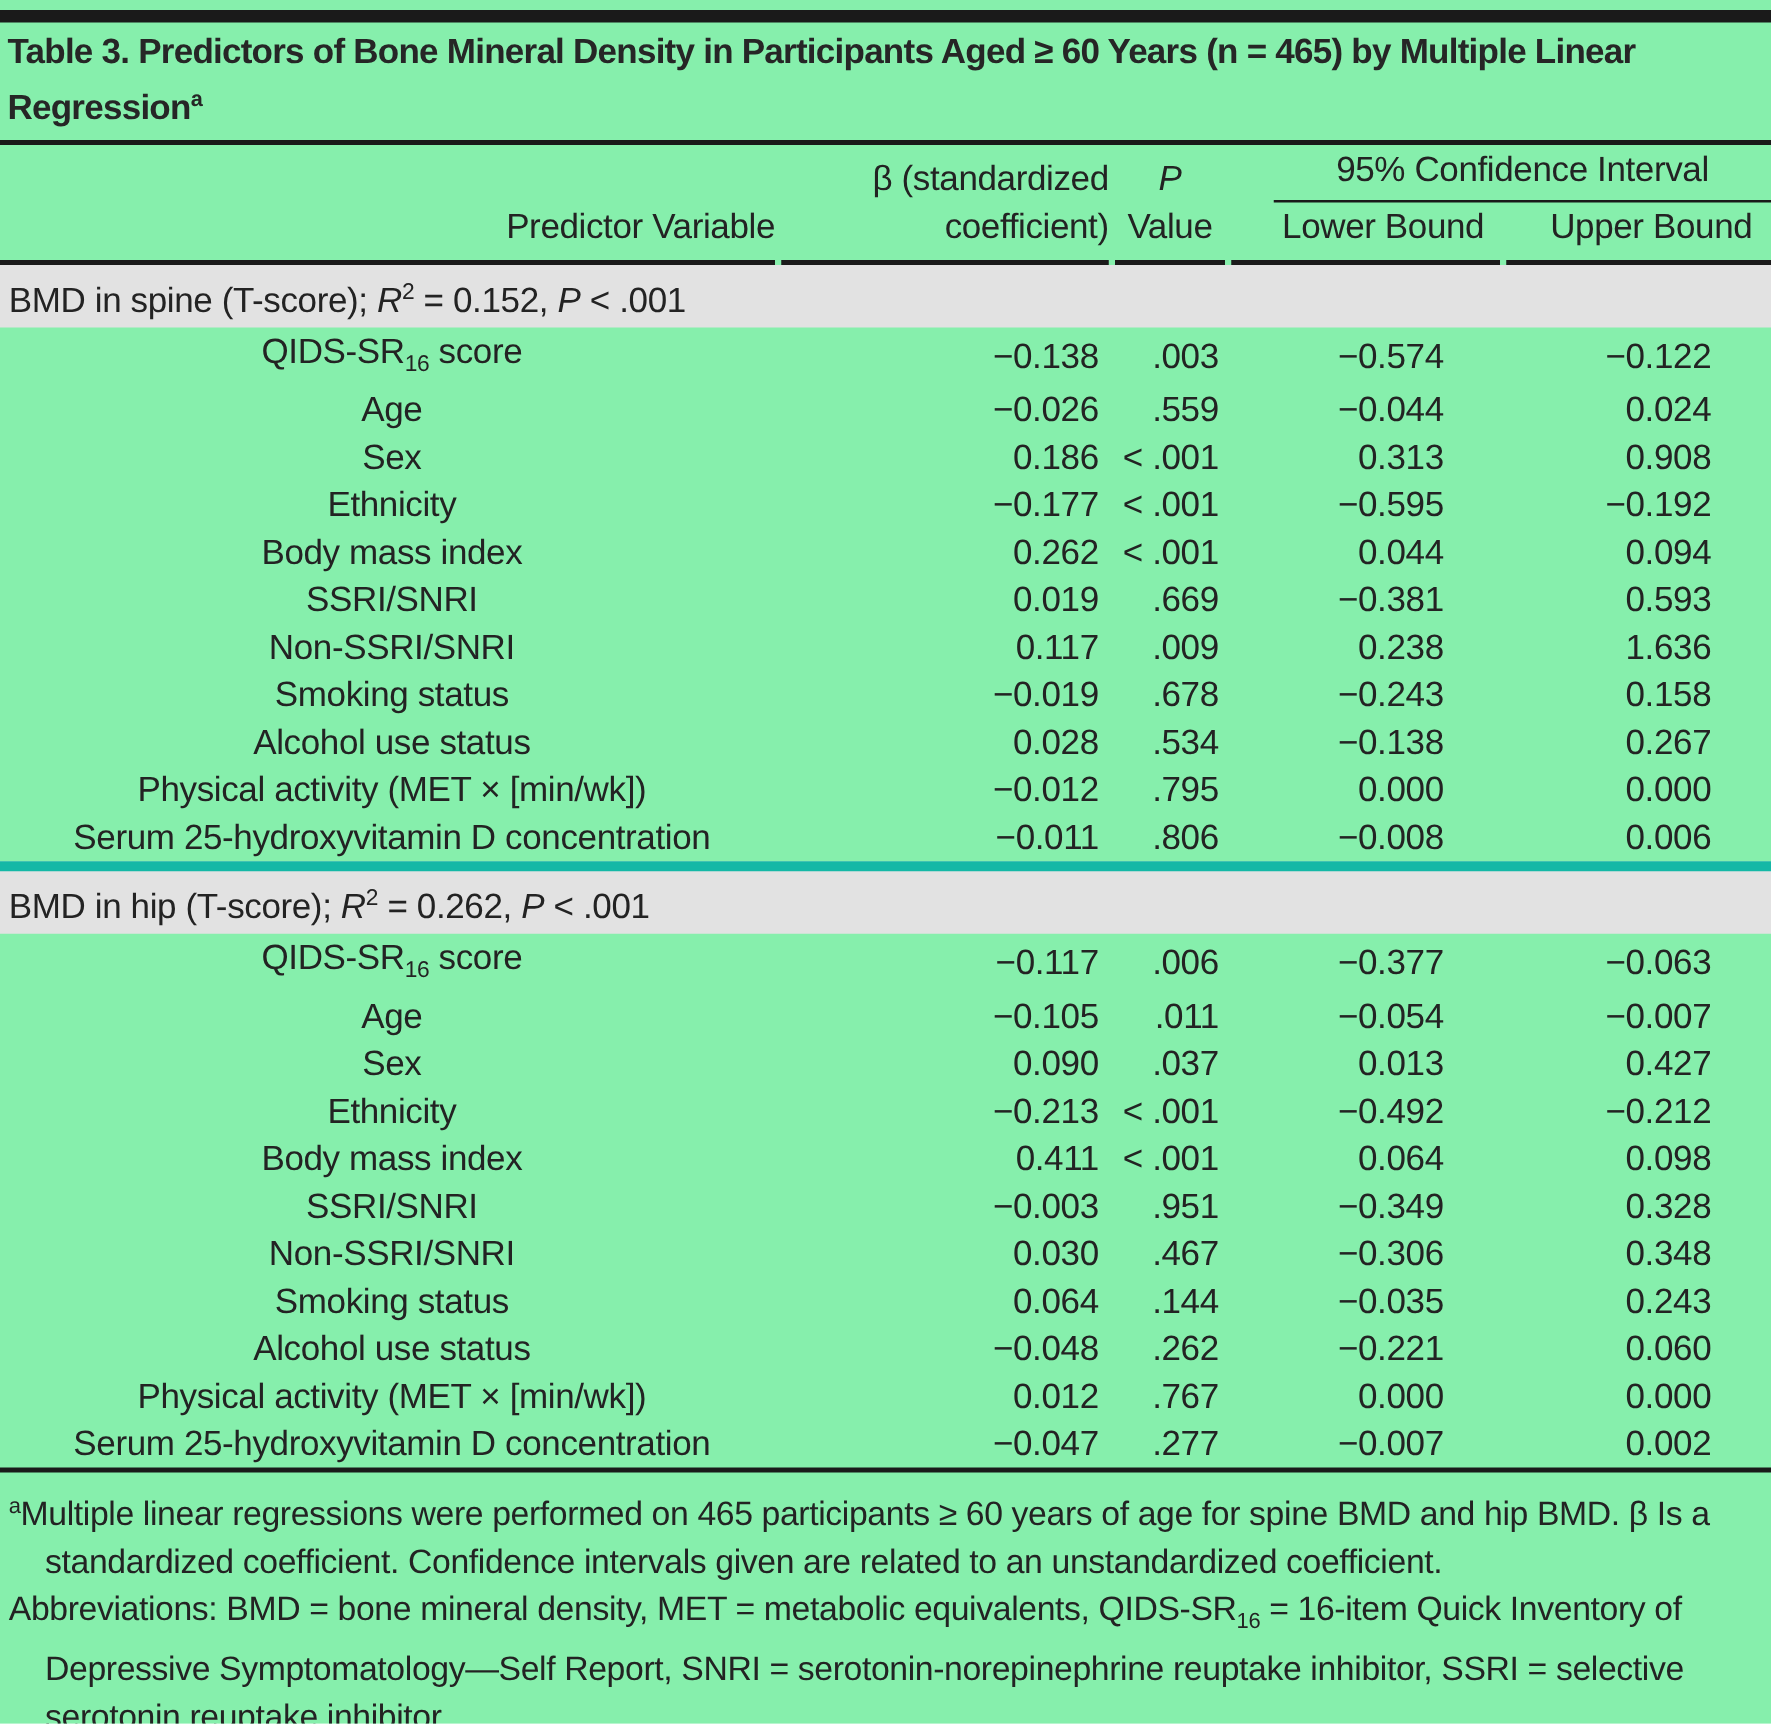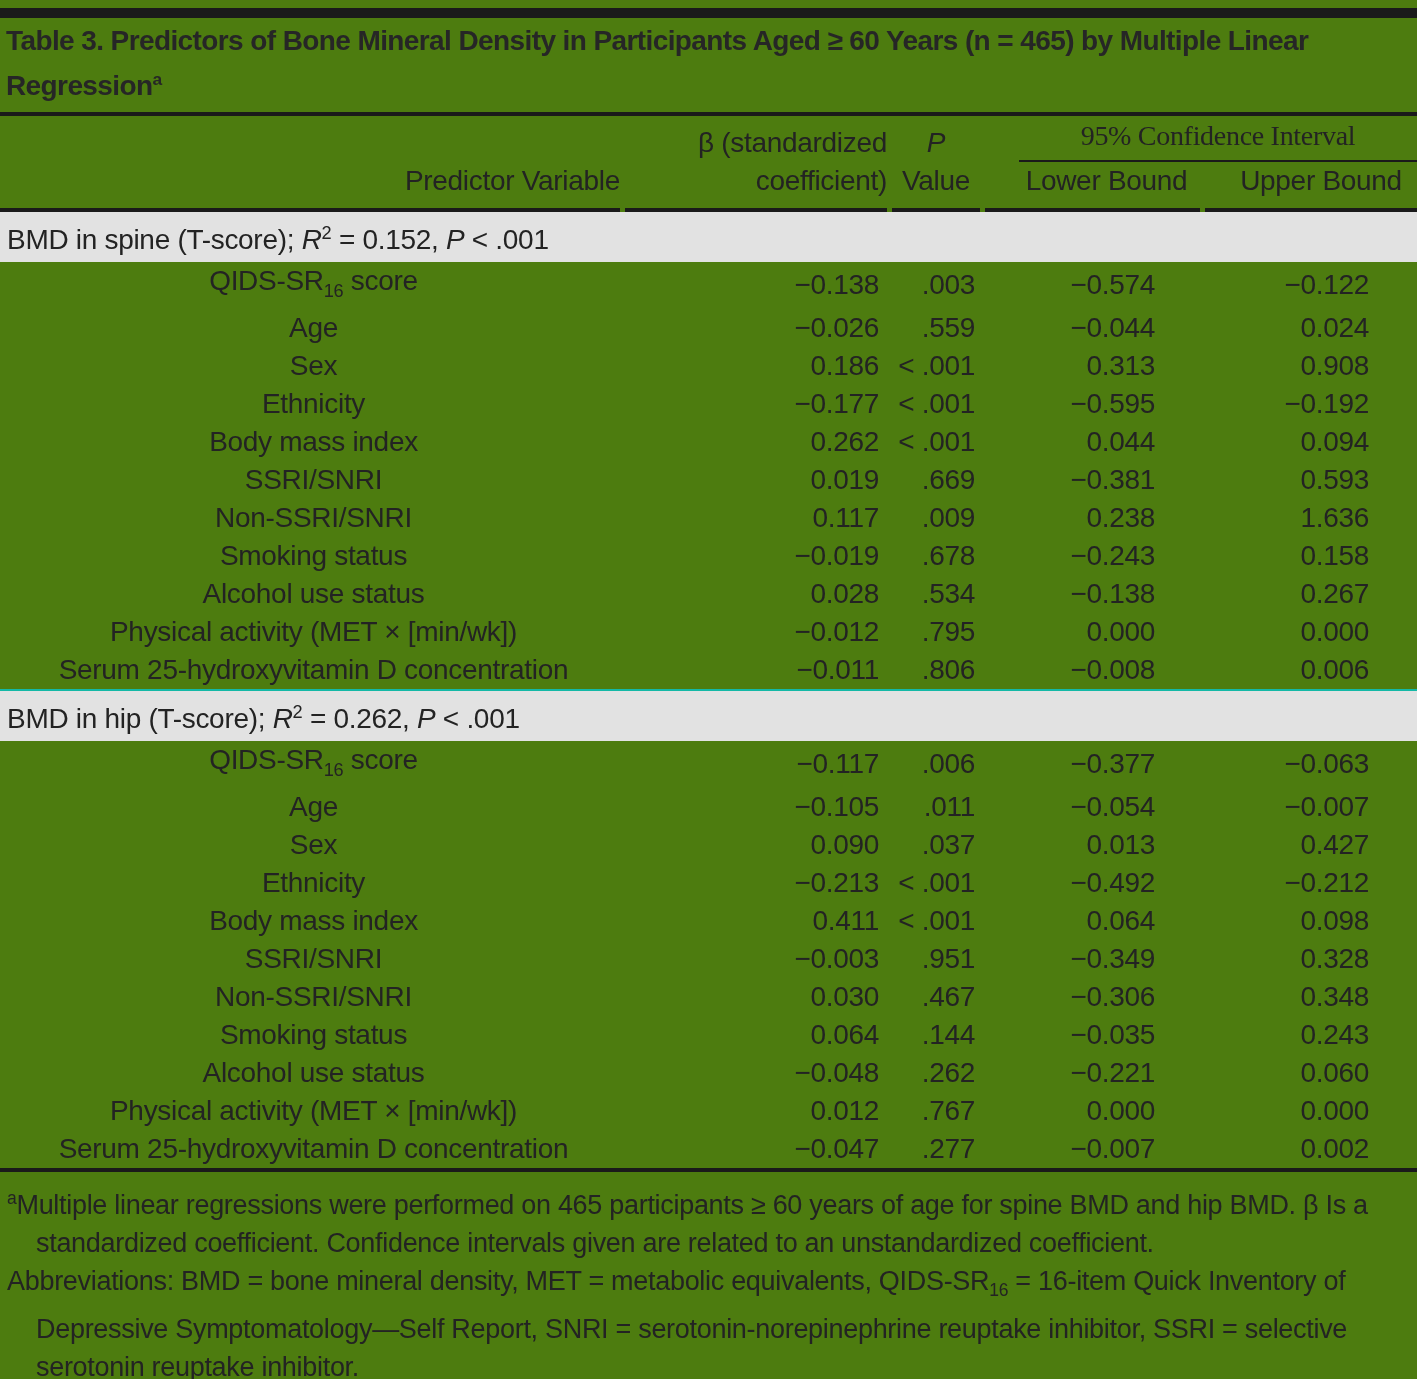--- a/index.html
+++ b/index.html
@@ -2,21 +2,21 @@
 <html style="--section-band: #e2e2e2; --rule: #1a1a1a; --text: #232323;"><head>
 <meta charset="utf-8">
 <style>
   * { box-sizing: border-box; }
   html, body { margin: 0; padding: 0; background: #ffffff; }
   body {
     width: 1417px; height: 1379px;
     font-family: "Liberation Sans", sans-serif;
     color: var(--text, #232323);
   }
-  .page { position: relative; width: 1417px; height: 1379px; overflow: hidden; background: #4d7c0f; }
+  .page { position: relative; width: 1417px; height: 1379px; overflow: hidden; background: #86efac; }
 
   .top-bar { margin-top: 8px; height: 10px; background: var(--rule, #1a1a1a); }
 
   .title {
     font-size: 28px; font-weight: bold; letter-spacing: -0.6px;
     line-height: 38px; color: #262626;
     padding: 4px 14px 7px 6px;
     border-bottom: 4px solid var(--rule, #1a1a1a);
   }
   .title sup { font-size: 62%; }
@@ -35,38 +35,38 @@
 
   thead th { font-weight: normal; vertical-align: bottom; padding: 0 0 8px 0; line-height: 38px; }
   thead tr.hdr-top { height: 46px; }
   thead tr.hdr-bottom { height: 50px; }
   th.h-pred  { text-align: right; padding-left: 7px; border-bottom: 4px solid var(--rule, #1a1a1a); }
   th.h-beta  { text-align: right; border-bottom: 4px solid var(--rule, #1a1a1a); }
   th.h-p     { text-align: center; border-bottom: 4px solid var(--rule, #1a1a1a); }
   th.h-ci    { text-align: center; padding-bottom: 0; }
   th.h-ci .ci-inner {
     display: block; margin-left: 34px; padding-bottom: 5px;
-    border-bottom: 2px solid var(--rule, #1a1a1a); text-align: center; font-family: Liberation Serif, serif;
+    border-bottom: 2px solid var(--rule, #1a1a1a); text-align: center;
   }
   th.h-lower { text-align: center; padding-left: 28px; border-bottom: 4px solid var(--rule, #1a1a1a); }
   th.h-upper { text-align: center; padding-left: 20px; border-bottom: 4px solid var(--rule, #1a1a1a); }
 
   tbody td { height: 38px; line-height: 38px; padding: 0; white-space: nowrap; }
   td.c-pred  { text-align: center; padding-left: 7px; }
   td.c-num   { text-align: right; font-variant-numeric: tabular-nums; }
   td.c-beta  { padding-right: 8px; }
   td.c-p     { padding-right: 5px; }
   td.c-lower { padding-right: 45px; margin-top: 28px; }
   td.c-upper { padding-right: 48px; }
 
   tr.section-row td {
     background: var(--section-band, #e2e2e2);
     height: 42px; line-height: 42px; padding-left: 7px;
   }
-  tr.section-row:not(:first-child) td { border-top: 2px solid #14b8a6; }
+  tr.section-row:not(:first-child) td { border-top: 8px solid #14b8a6; }
   .section-cell i, th i { font-style: italic; }
   sup { font-size: 65%; }
   sub { font-size: 65%; }
 
   .rule { height: 4px; background: var(--rule, #1a1a1a); }
 
   .footnotes { padding: 7px 16px 5px 0; font-size: 27px; letter-spacing: -0.3px; line-height: 38px; }
   .footnotes p { margin: 0; padding-left: 36px; text-indent: -29px; }
 </style>
 </head>

